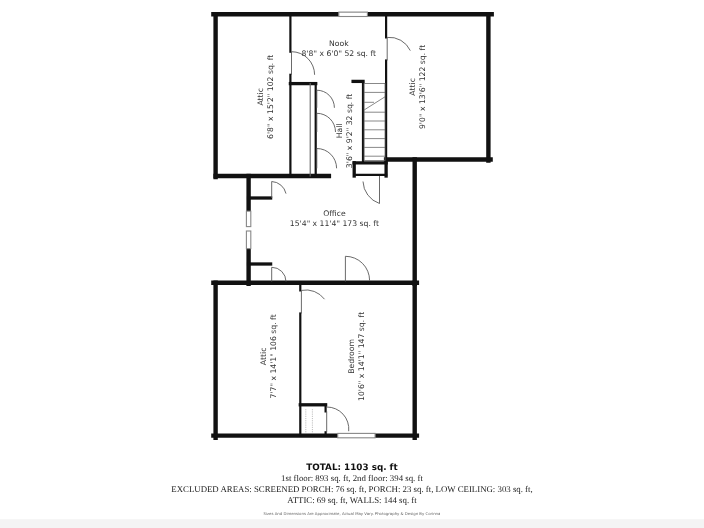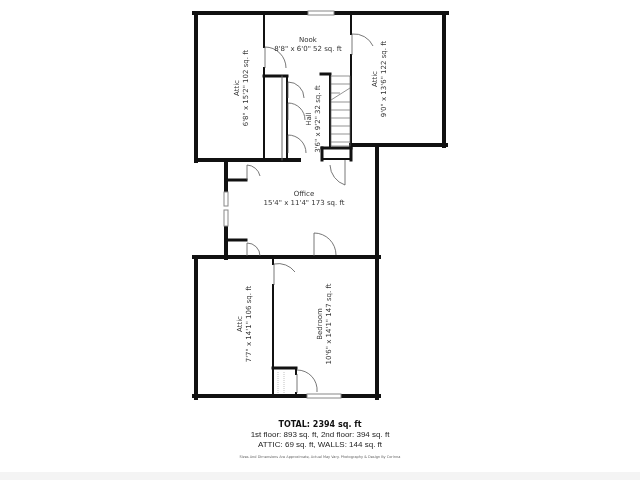--- a/index.html
+++ b/index.html
@@ -4,21 +4,21 @@
   <style>
     html, body { margin: 0; padding: 0; background: #ffffff; }
     body { width: 640px; height: 480px; position: relative; overflow: hidden;
            font-family: "Liberation Sans", sans-serif; color: #222; }
     #plan { position: absolute; left: 0; top: 0; width: 608px; height: 410px; }
     .room-label { position: absolute; text-align: center; font-size: 7px; line-height: 9px;
                   color: #333; white-space: nowrap; font-family: "DejaVu Sans", sans-serif; }
     .rot { transform: rotate(-90deg); transform-origin: center center; }
     #summary { position: absolute; left: 0; top: 420px; width: 640px; text-align: center; }
     .total { font-weight: bold; font-size: 8px; line-height: 10px; color: #111; font-family: "DejaVu Sans", sans-serif; }
-    .line { font-size: 8px; line-height: 10px; color: #222; font-family: Liberation Sans, sans-serif; }
+    .line { font-size: 8px; line-height: 10px; color: #222; font-family: Liberation Serif, serif; }
     .fine { font-size: 3.5px; line-height: 6px; color: #666; margin-top: 4px; font-family: "DejaVu Sans", sans-serif; }
     .bottom-bar { position: absolute; left: 0; top: 472px; width: 640px; height: 8px; background: #f4f4f4; }
   </style>
 </head>
 <body>
 
 <div id="plan">
   <svg width="640" height="410" viewBox="0 0 640 410">
     <g fill="none" stroke="#111" stroke-linecap="square">
 
@@ -165,19 +165,20 @@
     <div>7'7" x 14'1" 106 sq. ft</div>
   </div>
 
   <div class="room-label rot" style="left:265px; top:315px; width:120px;">
     <div>Bedroom</div>
     <div>10'6" x 14'1" 147 sq. ft</div>
   </div>
 </div>
 
 <div id="summary">
-  <div class="total">TOTAL: 2394 sq. ft</div>
+  <div class="total">TOTAL: 1103 sq. ft</div>
   <div class="line">1st floor: 893 sq. ft, 2nd floor: 394 sq. ft</div>
+  <div class="line">EXCLUDED AREAS: SCREENED PORCH: 76 sq. ft, PORCH: 23 sq. ft, LOW CEILING: 303 sq. ft,</div>
   <div class="line">ATTIC: 69 sq. ft, WALLS: 144 sq. ft</div>
   <div class="fine">Sizes And Dimensions Are Approximate, Actual May Vary. Photography &amp; Design By Corinna</div>
 </div>
 
 <div class="bottom-bar"></div>
 
 </body></html>

